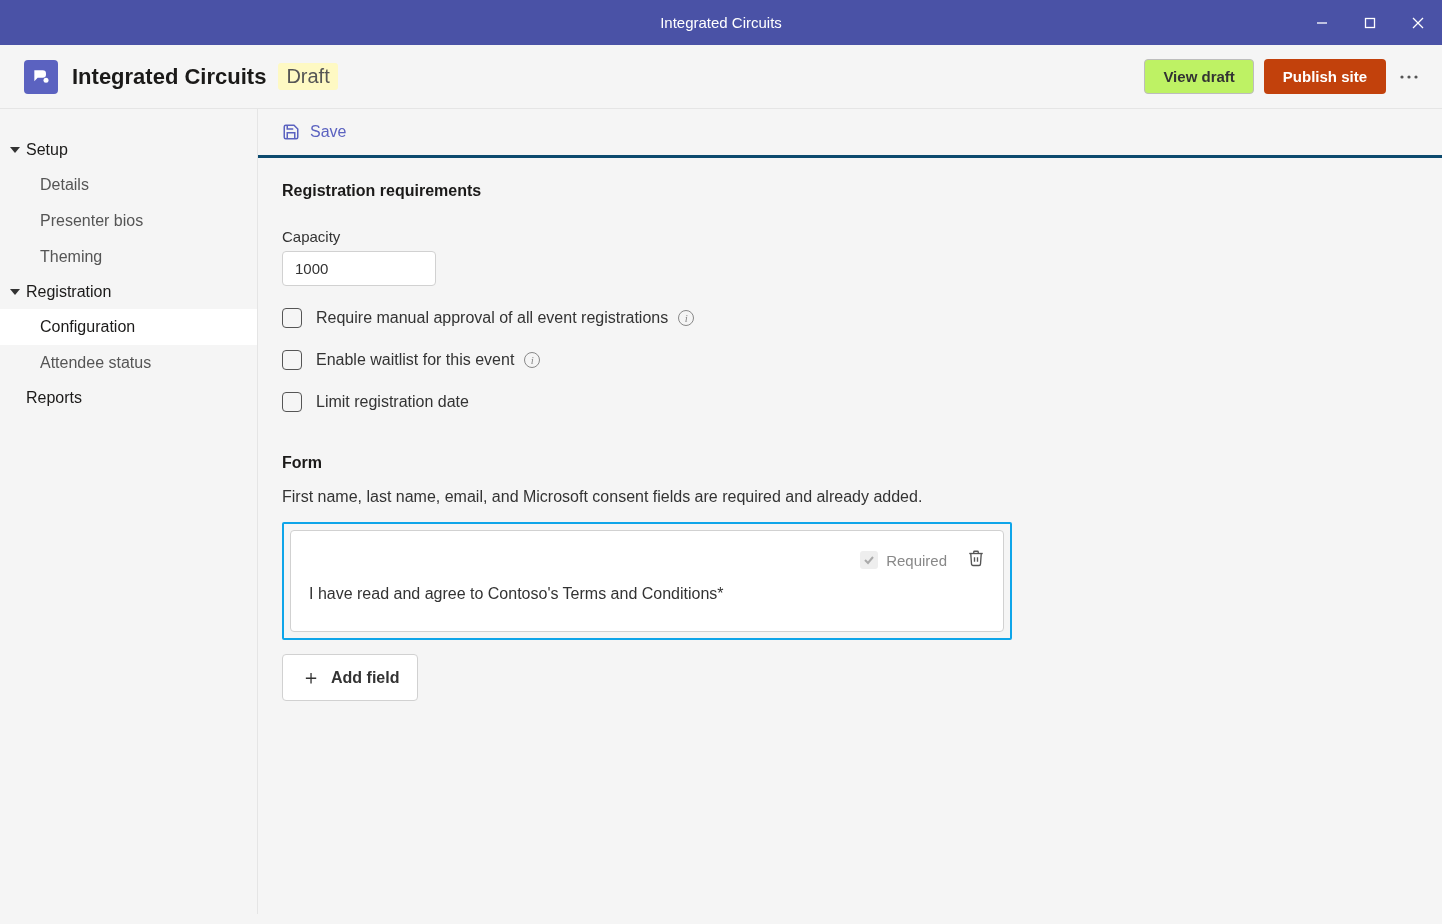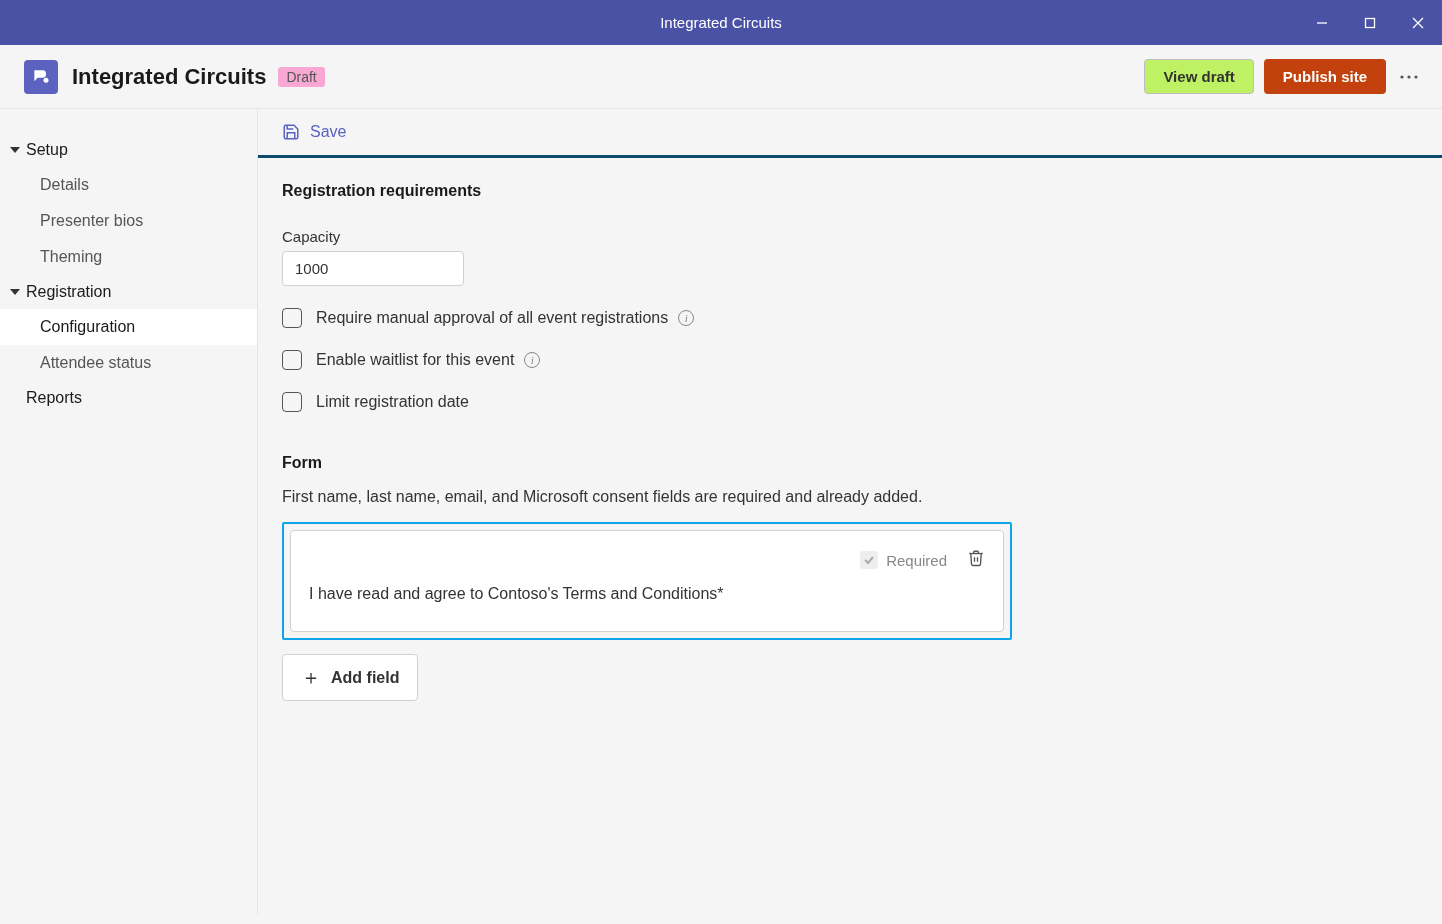--- a/index.html
+++ b/index.html
@@ -43,23 +43,23 @@
     background: #5b62c0;
     border-radius: 4px;
     margin-right: 14px;
     display: flex;
     align-items: center;
     justify-content: center;
   }
   .app-icon svg { fill: #fff; }
   .page-title { font-size: 22px; font-weight: 700; color: #1b1a19; margin-right: 12px; }
   .badge {
-    background: #f9a8d4;
+    background: #fef9c3;
     color: #555;
-    font-size: 14px;
+    font-size: 20px;
     padding: 2px 8px;
     border-radius: 3px;
   }
   .header-spacer { flex: 1; }
   .btn {
     padding: 8px 18px;
     border-radius: 4px;
     font-size: 15px;
     font-weight: 600;
     cursor: pointer;
@@ -118,21 +118,21 @@
     font-size: 16px;
     font-weight: 400;
   }
   .savebar svg { margin-right: 10px; }
   .savebar span { cursor: pointer; }
 
   .content { padding: 24px; }
   .section-title { font-size: 16px; font-weight: 700; color: #1b1a19; margin-bottom: 28px; }
   .field-label { font-size: 15px; color: #333; margin-bottom: 6px; display: block; }
   .text-input {
-    width: 182px;
+    width: 154px;
     padding: 8px 12px;
     border: 1px solid #d1d1d1;
     border-radius: 4px;
     font-size: 15px;
     color: #333;
     background: #fff;
   }
   .checkbox-row {
     display: flex;
     align-items: center;

